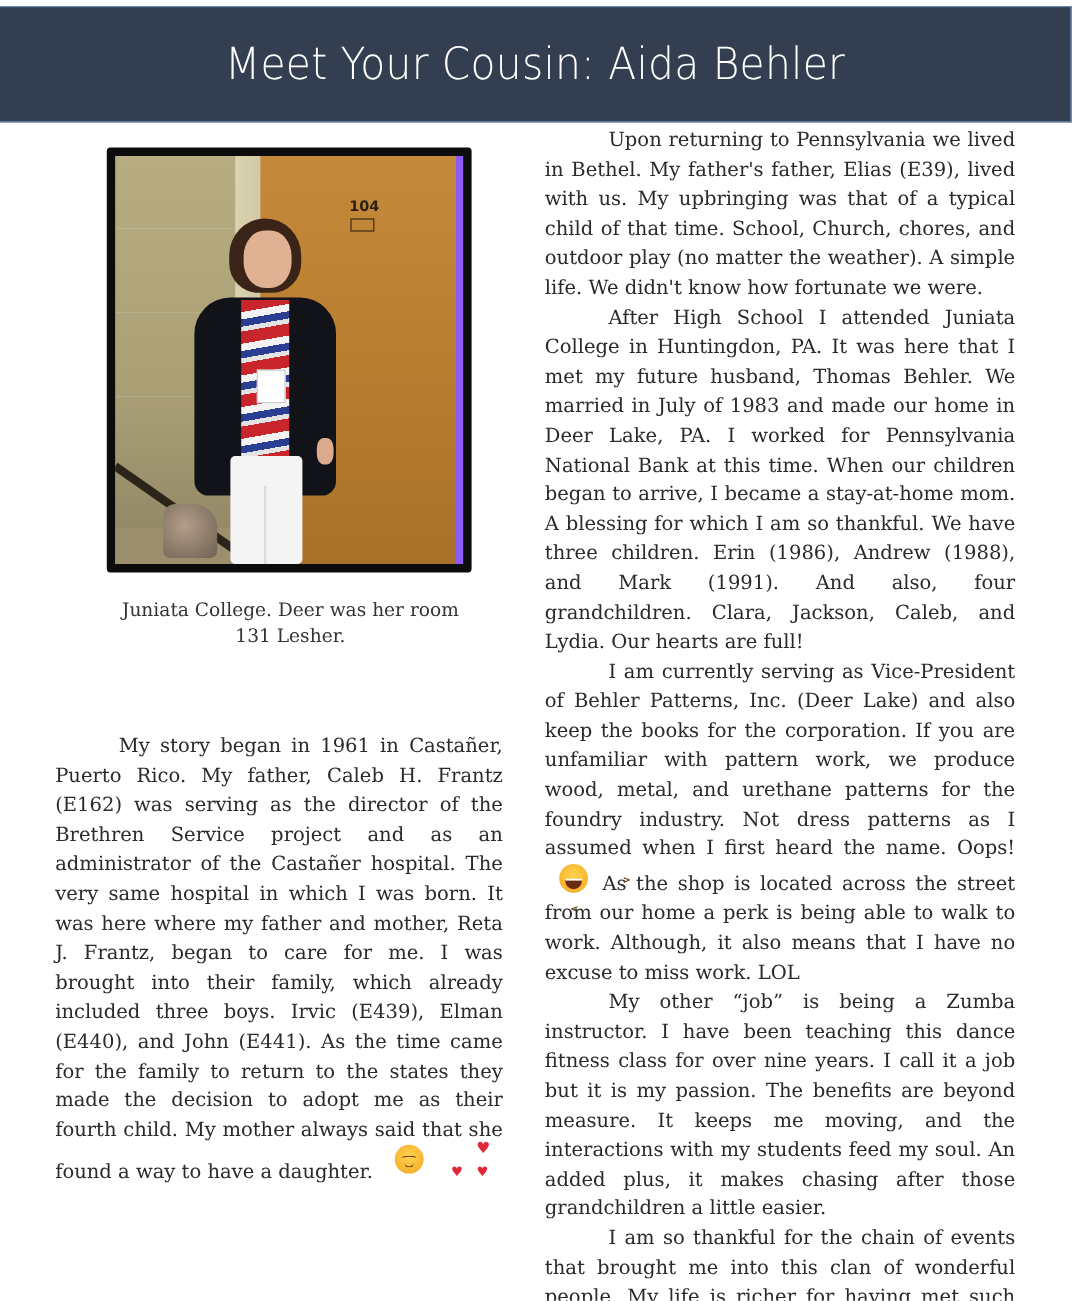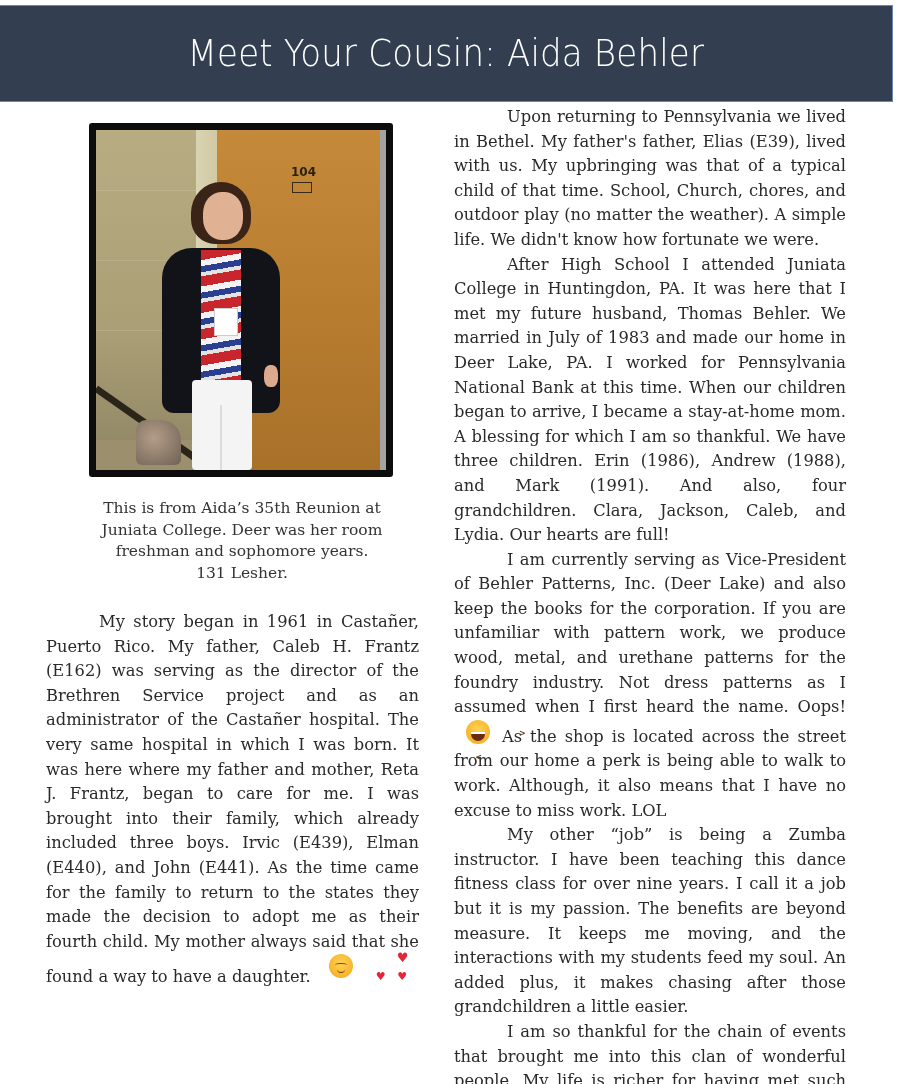--- a/index.html
+++ b/index.html
@@ -22,21 +22,21 @@
     transform: scaleX(0.92);
     -webkit-text-stroke: 0px;
     font-weight: 200;
   }
   .photo-frame {
     position: absolute; left: 89px; top: 123px; width: 304px; height: 354px;
     background: #0c0c0c; border-radius: 3px; box-sizing: border-box; padding: 7px;
   }
   .photo {
     position: relative; width: 100%; height: 100%; overflow: hidden;
-    background: #a3a3a3;
+    background: #8b5cf6;
   }
   .wall { position:absolute; left:0; top:0; width:110px; height:100%; background: linear-gradient(180deg,#b8ad82 0%,#a99e74 60%,#8e8464 100%); }
   .wall-line { position:absolute; left:0; width:110px; height:1px; background: rgba(255,255,255,0.12); }
   .door-frame { position:absolute; left:100px; top:0; width:28px; height:100%; background: linear-gradient(90deg,#d9d3b2,#cfc6a0); }
   .door { position:absolute; left:121px; top:0; right:6px; height:100%; background: linear-gradient(180deg,#c48a3a 0%,#b97d2f 50%,#a8712a 100%); }
   .door-number { position:absolute; left:195px; top:35px; font-family: "DejaVu Sans", sans-serif; font-weight: bold; font-size: 12px; color:#2a1f12; }
   .door-plate { position:absolute; left:196px; top:52px; width:20px; height:11px; border:1.5px solid #3a2a18; box-sizing:border-box; }
   .rail { position:absolute; left:0; top:255px; width:120px; height:7px; background:#2b2418; transform: rotate(35deg); transform-origin: left center; }
   .floor { position:absolute; left:0; bottom:0; width:120px; height:30px; background:#9b8f6d; }
   .bag { position:absolute; left:40px; top:290px; width:45px; height:45px; background: radial-gradient(circle at 40% 40%,#b39d88,#6f6154); border-radius: 10px 20px 6px 6px; }
@@ -112,23 +112,21 @@
     <div class="person-shirt"></div>
     <div class="person-badge"></div>
     <div class="person-pants"></div>
     <div class="person-hand"></div>
     <div class="person-hair"></div>
     <div class="person-face"></div>
   </div>
 </div>
 
 <div class="caption">
-  <div>This is from Aida’s 35th Reunion at</div>
   <div>Juniata College.  Deer was her room</div>
-  <div>freshman and sophomore years.</div>
   <div>131 Lesher.</div>
 </div>
 
 <div class="col col-left">
   <p><span>My story began in 1961 in Castañer, Puerto Rico.  My father, Caleb H. Frantz  (E162) was serving as the director of the Brethren Service project and as an administrator of the Castañer hospital.  The very same hospital in which I was born.  It was here where my father and mother, Reta J. Frantz, began to care for me.  I was brought into their family, which already included three boys.  Irvic (E439), Elman (E440), and John (E441).  As the time came for the family to return to the states they made the decision to adopt me as their fourth child.  My mother always said that she found a way to have a daughter.</span><span class="emoji emoji-hearts"><span class="emoji-face-eyes"></span><span class="emoji-face-smile"></span></span></p>
 </div>
 
 <div class="col col-right">
   <p>Upon returning to Pennsylvania we lived in Bethel.  My father's father, Elias (E39), lived with us. My upbringing was that of a typical child of that time.   School, Church, chores, and outdoor play (no matter the weather).  A simple life.  We didn't know how fortunate we were.</p>
   <p>After High School I attended Juniata College in Huntingdon, PA.  It was here that I met my future husband, Thomas Behler.  We married in July of 1983 and made our home in Deer Lake, PA.  I worked for Pennsylvania National Bank at this time.  When our children began to arrive, I became a stay-at-home mom. A blessing for which I am so thankful.  We have three children.  Erin (1986), Andrew (1988), and Mark (1991).  And also, four grandchildren.  Clara, Jackson, Caleb, and Lydia.  Our hearts are full!</p>

